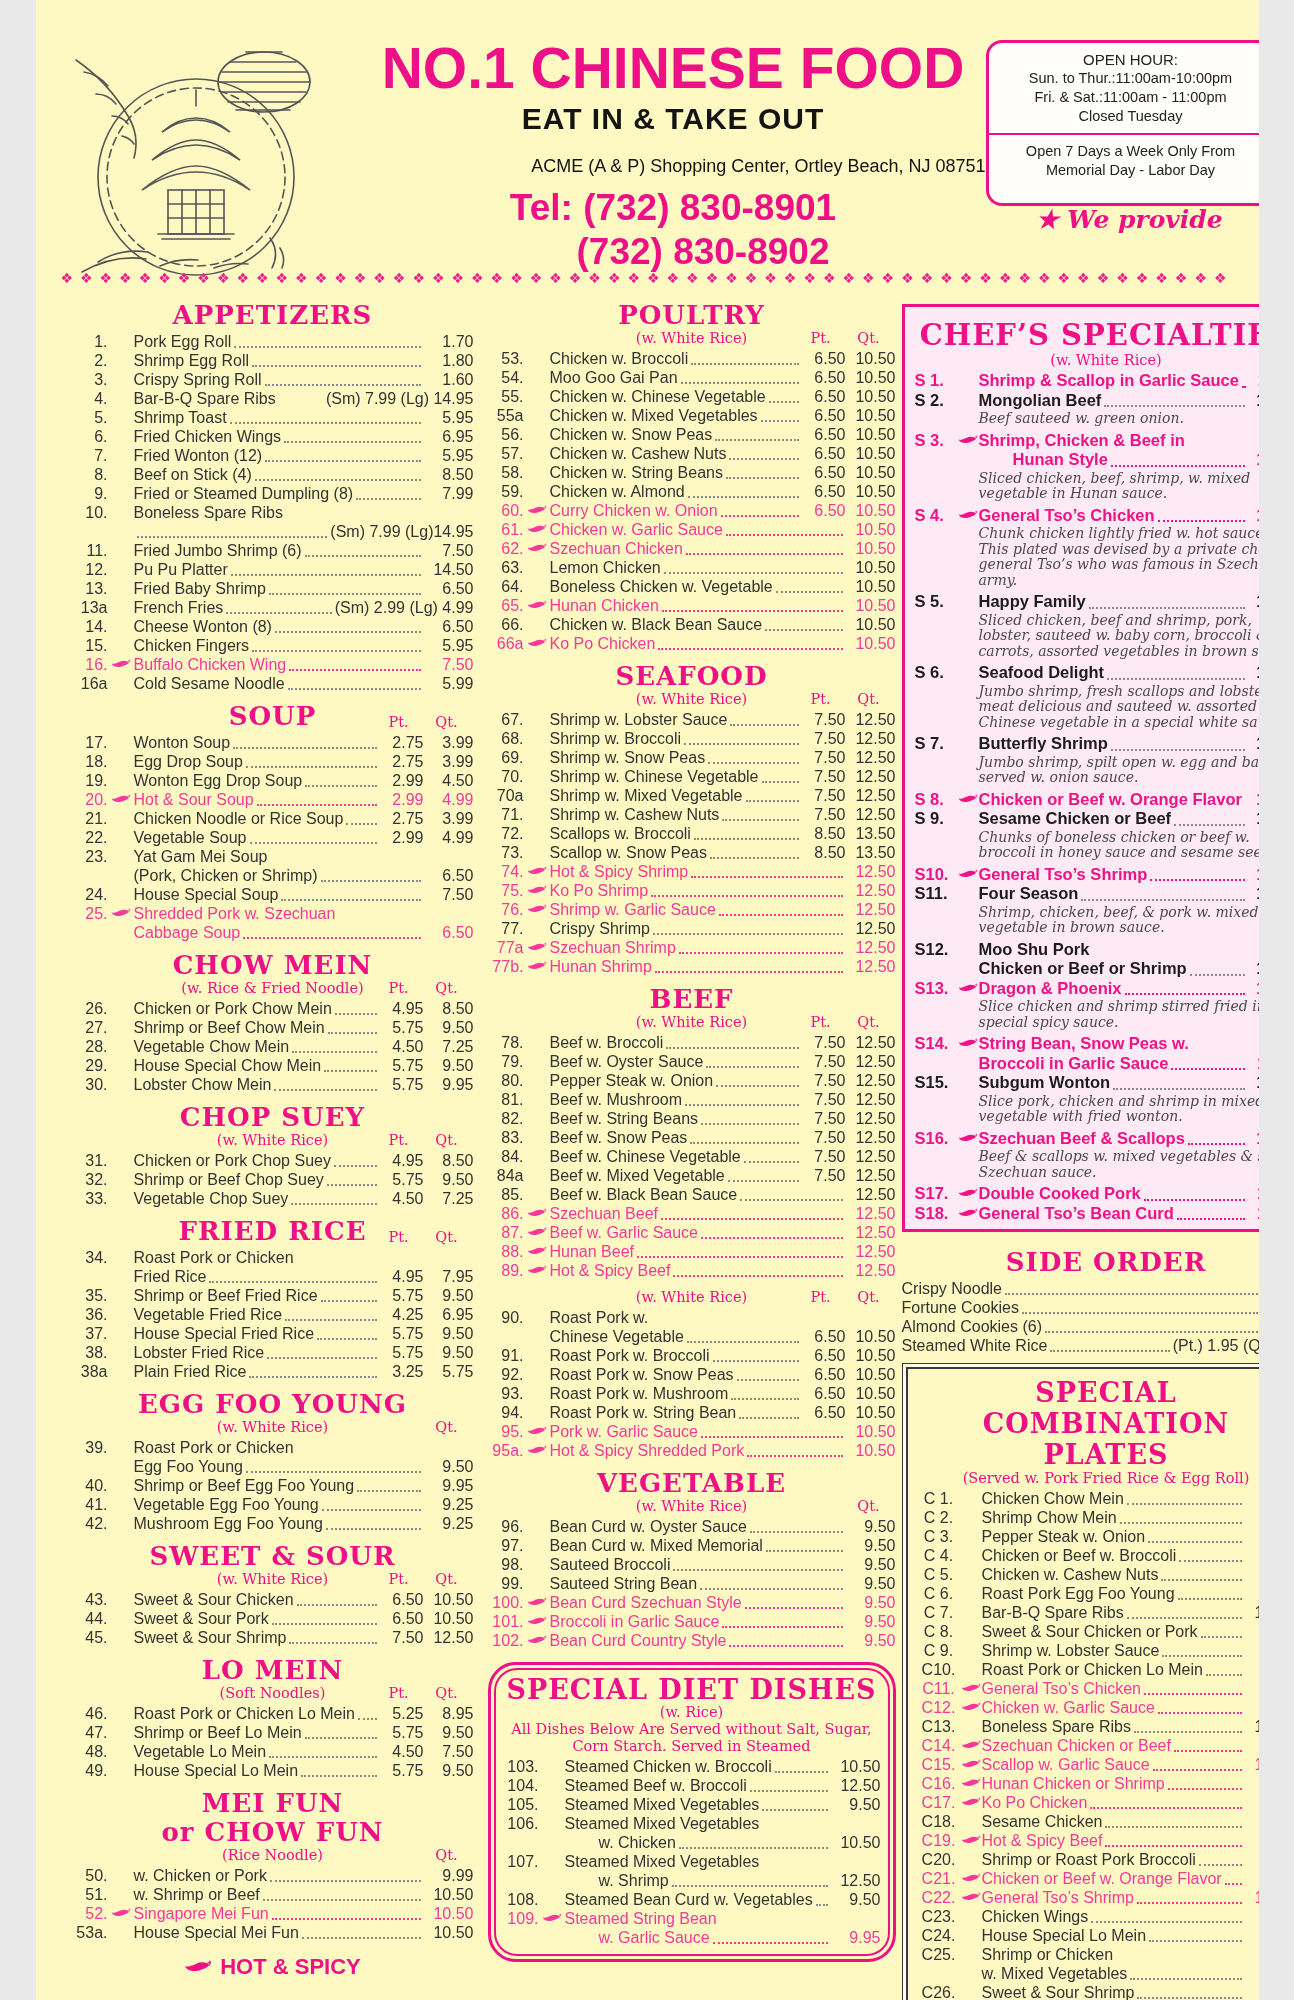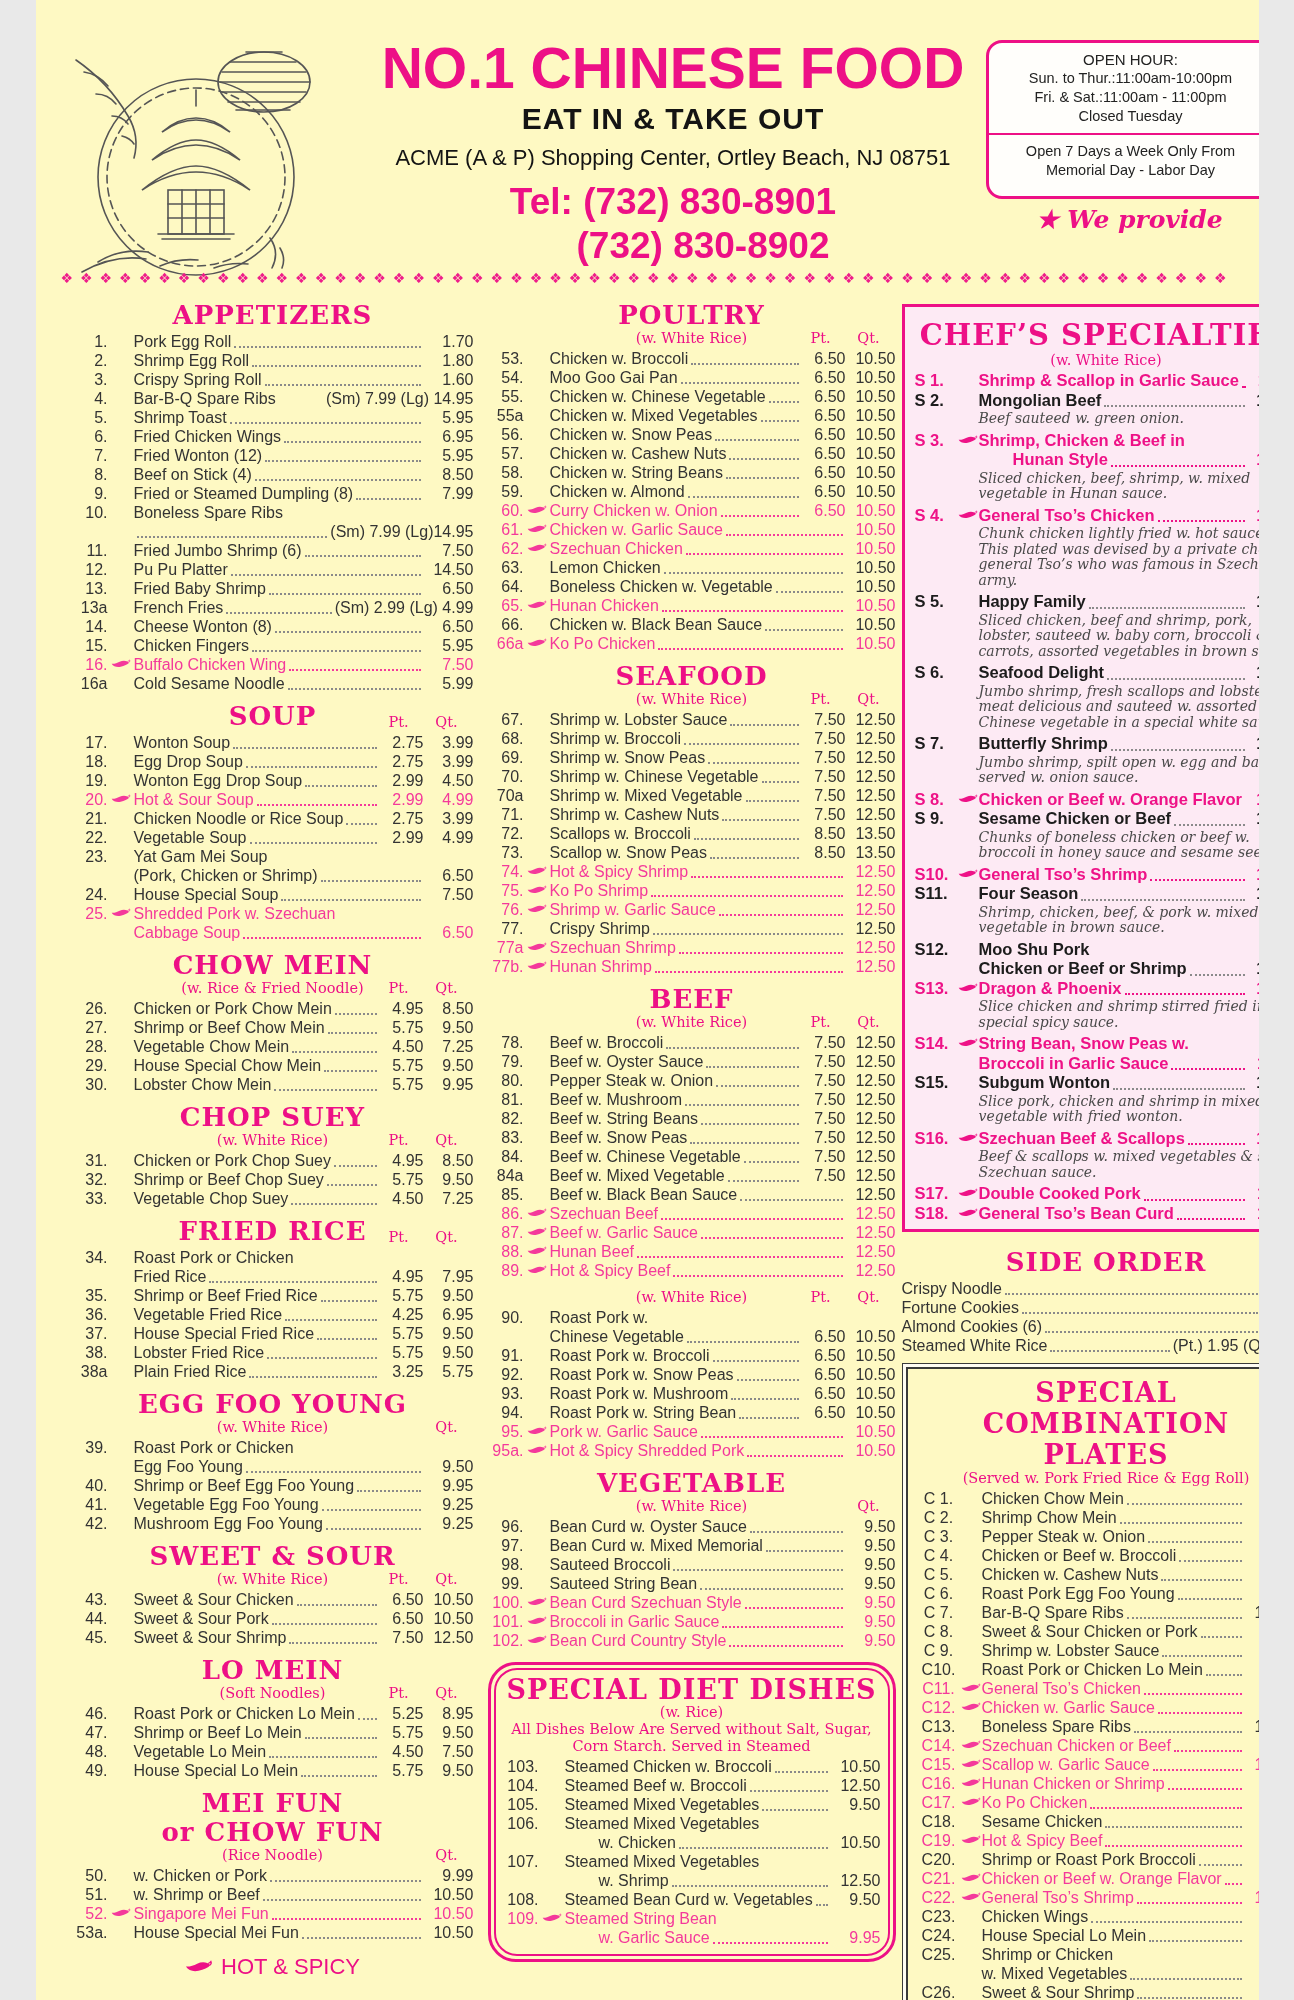--- a/index.html
+++ b/index.html
@@ -3,25 +3,25 @@
 <meta charset="utf-8">
 <style>
   html,body{margin:0;padding:0;background:#e9e9e9;}
   .page{position:relative;width:1223px;height:2000px;margin:0 auto;background:#fef9c3;
         font-family:"Liberation Sans",sans-serif;overflow:hidden;color:#333;}
   
   .art{position:absolute;left:28px;top:22px;width:280px;height:265px;}
   .titleblock{position:absolute;left:325px;top:40px;width:625px;text-align:center;}
   .rtitle{font-size:57px;line-height:1;font-weight:bold;color:#ed1086;letter-spacing:0;}
   .rsub{font-size:30px;font-weight:bold;color:#141414;margin-top:5px;letter-spacing:1px;}
-  .raddr{font-size:22px;color:#141414;margin-top:9px;}
+  .raddr{font-size:18px;color:#141414;margin-top:20px;text-align:right;}
   .rtel{margin-top:9px;font-size:37px;font-weight:bold;color:#ed1086;line-height:1.2;}
   .tel2{transform:translateX(30px);}
   .hours{position:absolute;left:950px;top:40px;width:276px;border:3px solid #ed1086;border-radius:16px;
-         padding:7px 4px 16px;background:#fffefb;color:#222;font-size:14.5px;line-height:19px;text-align:center;}
+         padding:7px 4px 23px;background:#fffefb;color:#222;font-size:14.5px;line-height:19px;text-align:center;}
   .hours .ht{font-size:15px;}
   .hrline{border-top:2px solid #ed1086;margin:7px -4px;}
   .tagline{position:absolute;left:958px;top:204px;width:272px;text-align:center;color:#ed1086;
            font-family:"DejaVu Serif",serif;font-style:italic;font-weight:bold;font-size:25px;line-height:31px;}
   .diamonds{position:absolute;left:0;top:270px;width:100%;text-align:center;color:#ee1d8a;
             font-size:14px;letter-spacing:7px;white-space:nowrap;overflow:hidden;}
   
   .col{position:absolute;top:301px;}
   #col0{left:36px;width:402px;}
   #col1{left:452px;width:408px;}
@@ -64,21 +64,21 @@
   .box-diet{border:3px solid #ed1086;border-radius:28px;padding:10px 12px 12px;position:relative;margin-top:12px;}
   .box-diet::before{content:"";position:absolute;inset:3px;border:2px solid #ed1086;border-radius:23px;pointer-events:none;}
   .box-diet .stitle{font-size:27px;}
   .sec-side{margin-top:16px;margin-bottom:12px;}
   .box-combo{border:2px solid #3a3a3a;box-shadow:0 0 0 3px #fefcf3,0 0 0 4px #3a3a3a;
              padding:8px 10px 6px;margin:10px 4px 0;}
   .box-combo .stitle{font-size:27px;line-height:31px;}
   .box-combo .num{width:42px;text-align:center;}
   .box-combo .chili{width:22px;}
   .legend{display:flex;justify-content:center;align-items:center;gap:8px;color:#ed1086;
-          font-weight:normal;font-size:22px;margin-top:12px;text-align:right;}
+          font-weight:bold;font-size:22px;margin-top:12px;text-align:right;}
   .legend svg{width:28px;height:14px;}
 </style>
 <title>NO.1 CHINESE FOOD</title></head>
 <body>
 
 <div class="page">
   <div class="art">
     <svg viewBox="0 0 280 265" width="280" height="265" aria-hidden="true">
       <g fill="none" stroke="#555" stroke-width="1.6" stroke-linecap="round">
         <ellipse cx="200" cy="60" rx="46" ry="30"></ellipse>

